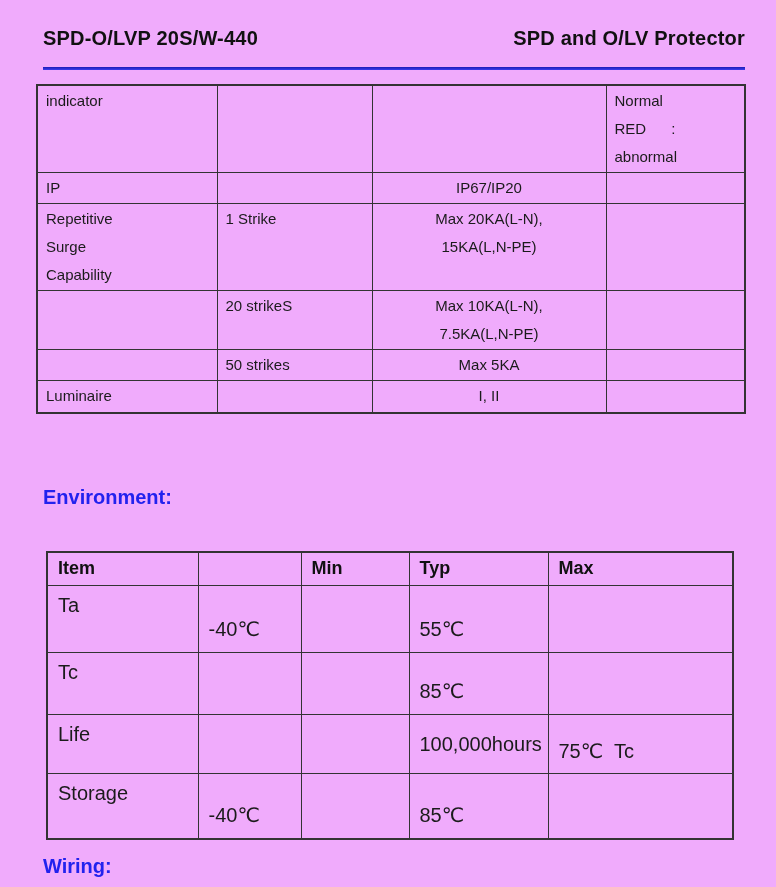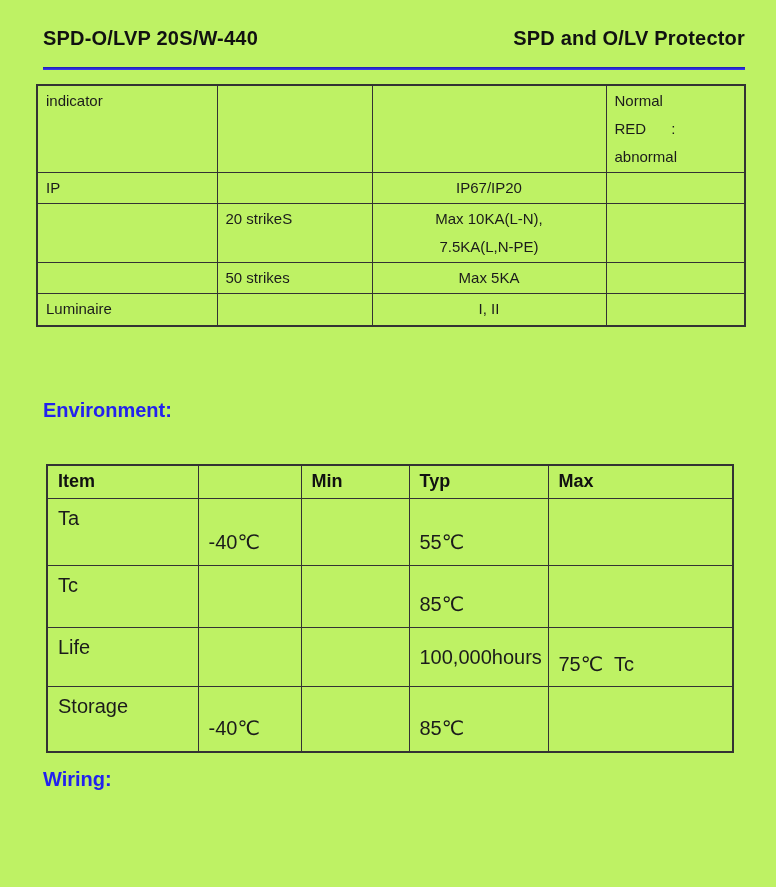--- a/index.html
+++ b/index.html
@@ -2,21 +2,21 @@
 <html><head>
 <meta charset="utf-8">
 <style>
   * { margin: 0; padding: 0; box-sizing: border-box; }
   html, body {
     width: 776px;
     background: #ffffff;
     font-family: "Liberation Sans", "DejaVu Sans", sans-serif;
     color: #1b1b1b;
   }
-  .page { width: 776px; height: 887px; background: #bef264; overflow: hidden; }
+  .page { width: 776px; height: 887px; background: #f0abfc; overflow: hidden; }
 
   
   .doc-header {
     display: flex;
     justify-content: space-between;
     align-items: baseline;
     padding: 27px 31px 0 43px;
   }
   .doc-title {
     font-size: 20px;
@@ -120,20 +120,29 @@
       <td></td>
       <td class="center"></td>
       <td>Normal
 RED      :
 abnormal</td>
     </tr>
     <tr class="r-ip">
       <td>IP</td>
       <td></td>
       <td class="center">IP67/IP20</td>
+      <td></td>
+    </tr>
+    <tr class="r-repetitive">
+      <td>Repetitive
+Surge
+Capability</td>
+      <td>1 Strike</td>
+      <td class="center">Max 20KA(L-N),
+15KA(L,N-PE)</td>
       <td></td>
     </tr>
     <tr class="r-strike20">
       <td></td>
       <td>20 strikeS</td>
       <td class="center">Max 10KA(L-N),
 7.5KA(L,N-PE)</td>
       <td></td>
     </tr>
     <tr class="r-strike50">

